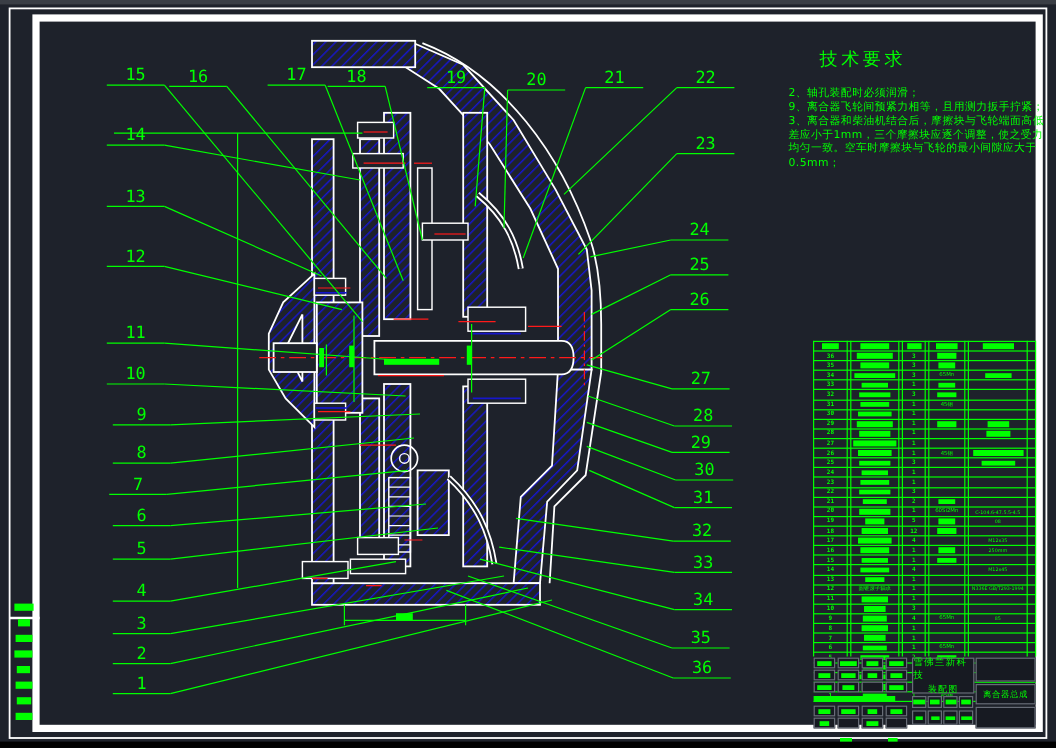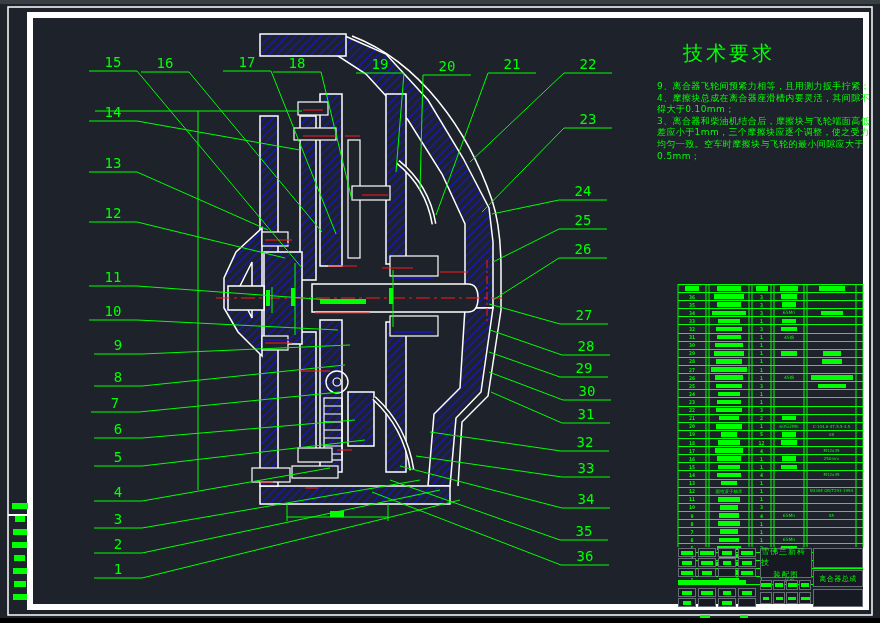--- a/index.html
+++ b/index.html
@@ -3,21 +3,21 @@
 <meta charset="utf-8">
 <style>
   html,body{margin:0;padding:0;background:#000;}
   .stage{position:relative;width:880px;height:623px;background:#000;overflow:hidden;
          font-family:"DejaVu Sans",sans-serif;}
   #sheetbg{position:absolute;left:0;top:4px;width:880px;height:614px;background:var(--bg);}
   #topbar{position:absolute;left:0;top:0;width:880px;height:4px;background:#3a3e45;}
   svg{position:absolute;left:0;top:0;}
   
   #tech{position:absolute;left:657px;top:40px;width:214px;color:var(--green);}
-  #tech .t-title{font-size:20px;letter-spacing:3px;margin-left:26px;margin-bottom:14px;}
+  #tech .t-title{font-size:15px;letter-spacing:3px;margin-left:26px;margin-bottom:14px;}
   #tech .t-line{font-size:9px;line-height:11.6px;letter-spacing:.4px;}
   
   #bom{position:absolute;left:678px;top:284px;width:185px;border-top:1px solid var(--green);}
   .bomrow{position:relative;width:185px;height:7.11px;border-bottom:1px solid var(--green);}
   .bcell{position:absolute;top:0;height:100%;display:flex;align-items:center;justify-content:center;
          color:var(--green);overflow:hidden;}
   .c-no{left:0;width:28px;font:600 5px "DejaVu Sans Mono",monospace;}
   .c-name{left:31px;width:40px;font-size:4.5px;}
   .c-qty{left:74px;width:19px;font:600 5px "DejaVu Sans Mono",monospace;}
   .c-mat{left:96px;width:30px;font-size:4.5px;}
@@ -346,22 +346,22 @@
           <text x="585" y="561" fill="#00ff00" text-anchor="middle" font-size="14" font-family="&quot;DejaVu Sans Mono&quot;,monospace">36</text>
           <line x1="561" y1="565" x2="609" y2="565" stroke="#00ff00" stroke-width="1"></line>
           <line x1="561" y1="565" x2="372" y2="492" stroke="#00ff00" stroke-width="1"></line>
         </g>
       </g>
 </svg>
 
 <div id="tech">
   <div class="t-title">技术要求</div>
   <div id="techlines">
+        <div class="t-line">2、轴孔装配时必须润滑；</div>
         <div class="t-line">9、离合器飞轮间预紧力相等，且用测力扳手拧紧；</div>
-        <div class="t-line">4、摩擦块总成在离合器座滑槽内要灵活，其间隙不得大于0.10mm；</div>
         <div class="t-line">3、离合器和柴油机结合后，摩擦块与飞轮端面高低差应小于1mm，三个摩擦块应逐个调整，使之受力均匀一致。空车时摩擦块与飞轮的最小间隙应大于0.5mm；</div>
       </div>
 </div>
 
 <div id="bom">
       <div id="bomhead">
         <div class="bcell" style="left: 0px; width: 28px;">
           <div class="blk" style="width: 14px;"></div>
         </div>
         <div class="bcell" style="left: 31px; width: 40px;">

